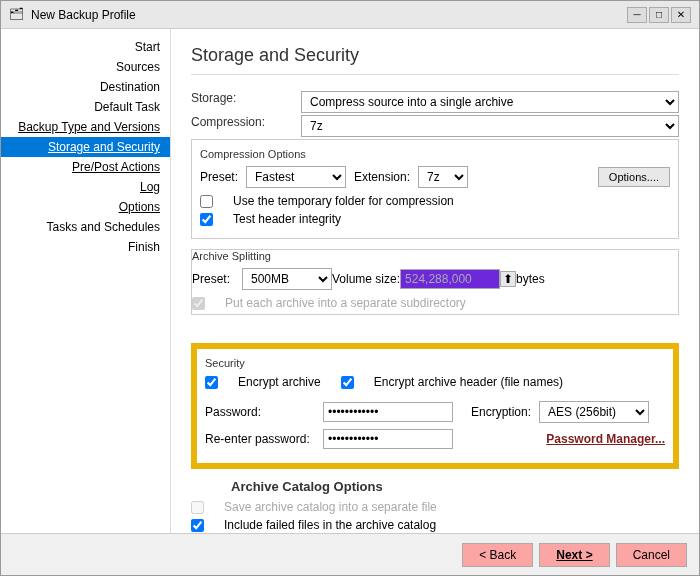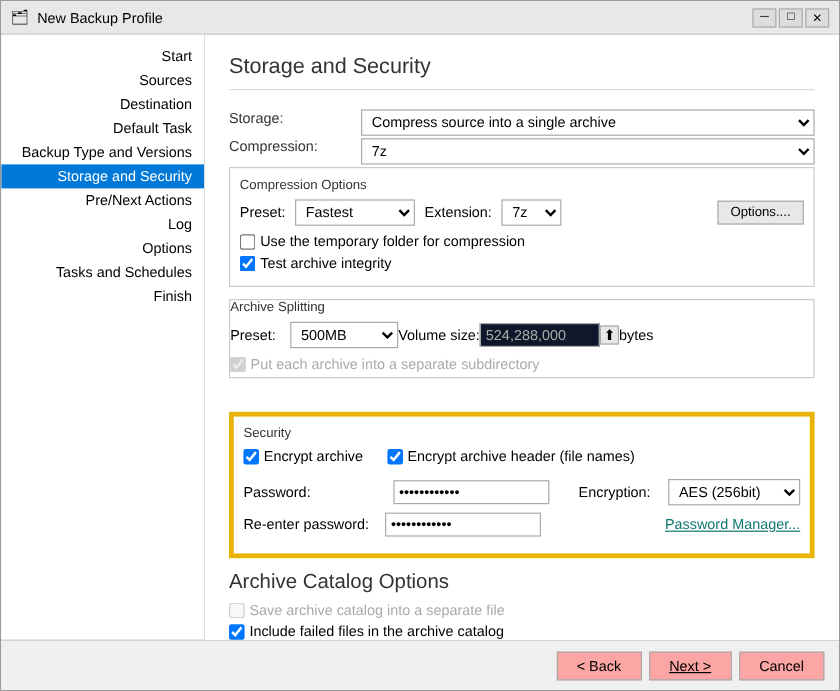--- a/index.html
+++ b/index.html
@@ -11,68 +11,68 @@
     .titlebar-title { font-size: 12px; flex: 1; }
     .titlebar-controls { display: flex; gap: 2px; }
     .titlebar-btn { width: 20px; height: 16px; background: #ddd; border: 1px solid #aaa; font-size: 10px; cursor: pointer; display: flex; align-items: center; justify-content: center; }
 
     .main { display: flex; flex: 1; overflow: hidden; }
 
     
     .sidebar { width: 170px; background: #fff; border-right: 1px solid #ddd; padding: 8px 0; flex-shrink: 0; font-size: 12px; }
     .sidebar-item { padding: 3px 10px; cursor: pointer; color: #000; text-align: right; }
     .sidebar-item.active { background: #0078d7; color: #fff; }
-    .sidebar-item.sub { padding-left: 6px; }
+    .sidebar-item.sub { padding-left: 6px; text-decoration: underline; }
 
     
     .content { flex: 1; padding: 16px 20px; overflow-y: auto; background: #fff; }
     .page-title { font-size: 18px; font-weight: 300; color: #333; margin-bottom: 16px; border-bottom: 1px solid #ddd; padding-bottom: 8px; }
 
     .form-row { display: flex; align-items: flex-start; margin-bottom: 2px; }
     .form-label { width: 110px; font-size: 12px; color: #333; flex-shrink: 0; }
     .form-control { flex: 1; }
 
     select { font-size: 12px; padding: 2px 4px; border: 1px solid #aaa; background: #fff; cursor: pointer; width: 100%; }
     input[type="text"], input[type="password"] { font-size: 12px; padding: 2px 4px; border: 1px solid #aaa; width: 100%; }
 
     .compression-options { border: 1px solid #ccc; padding: 8px; margin-bottom: 10px; }
     .compression-options-title { font-size: 11px; color: #333; margin-bottom: 6px; font-style: normal; }
 
     .comp-row { display: flex; align-items: center; gap: 8px; margin-bottom: 6px; }
     .comp-label { font-size: 12px; }
 
     .options-btn { padding: 3px 10px; font-size: 11px; border: 1px solid #aaa; background: #e8e8e8; cursor: pointer; }
 
-    .checkbox-row { display: flex; align-items: center; gap: 4px; margin-bottom: 4px; font-size: 12px; }
+    .checkbox-row { display: flex; align-items: center; gap: 20px; margin-bottom: 4px; font-size: 12px; }
     .checkbox-row input[type="checkbox"] { margin: 0; }
 
     .archive-splitting { border: 1px solid #ccc; padding: 0; margin-bottom: 10px; }
     .split-row { display: flex; align-items: center; gap: 0; margin-bottom: 6px; }
     .split-label { font-size: 12px; width: 50px; }
     .volume-label { font-size: 12px; }
     .volume-input { width: 100px; font-size: 12px; padding: 2px 4px; border: 1px solid #aaa; background: #f5f5f5; color: #999; }
 
-    .security-section { border: 4px solid #eab308; padding: 8px; margin-bottom: 10px; margin-top: 28px; }
+    .security-section { border: 6px solid #eab308; padding: 8px; margin-bottom: 10px; margin-top: 28px; }
     .security-title { font-size: 11px; color: #333; margin-bottom: 6px; }
     .security-checks { display: flex; gap: 20px; margin-bottom: 8px; }
 
-    .pwd-row { display: flex; align-items: center; gap: 8px; margin-bottom: 6px; font-size: 12px; justify-content: space-between; }
+    .pwd-row { display: flex; align-items: center; gap: 8px; margin-bottom: 6px; font-size: 12px; }
     .pwd-label { width: 110px; flex-shrink: 0; }
     .pwd-input { width: 130px; font-size: 12px; padding: 2px 4px; border: 1px solid #aaa; }
     .enc-label { font-size: 12px; margin-left: 10px; }
-    .pwd-manager-link { font-size: 12px; color: #0f766e; cursor: pointer; text-decoration: underline; margin-left: auto; }
+    .pwd-manager-link { font-size: 12px; color: #7f1d1d; cursor: pointer; text-decoration: underline; margin-left: auto; font-weight: bold; }
 
     .catalog-section { margin-bottom: 10px; }
-    .catalog-title { font-size: 17px; color: #333; margin-bottom: 6px; font-weight: 400; }
+    .catalog-title { font-size: 13px; color: #333; margin-bottom: 6px; font-weight: 700; margin-left: 40px; }
 
     
     .footer { height: 42px; background: #f0f0f0; border-top: 1px solid #ccc; display: flex; align-items: center; justify-content: flex-end; padding: 0 12px; gap: 6px; flex-shrink: 0; }
     .footer-btn { padding: 4px 16px; font-size: 12px; border: 1px solid #aaa; background: #fca5a5; cursor: pointer; min-width: 60px; }
 
-    .grayed { color: #aaa; background: #0f172a; }
+    .grayed { color: #aaa; background: #6d28d9; }
   </style>
 </head>
 <body>
 
 <div class="window">
 
   <div class="titlebar">
     <span class="titlebar-icon">🗂</span>
     <span class="titlebar-title">New Backup Profile</span>
     <div class="titlebar-controls">
@@ -84,21 +84,21 @@
 
   <div class="main">
 
     <div class="sidebar">
       <div class="sidebar-item"><span>Start</span></div>
       <div class="sidebar-item"><span>Sources</span></div>
       <div class="sidebar-item"><span>Destination</span></div>
       <div class="sidebar-item"><span>Default Task</span></div>
       <div class="sidebar-item sub"><span>Backup Type and Versions</span></div>
       <div class="sidebar-item sub active"><span>Storage and Security</span></div>
-      <div class="sidebar-item sub"><span>Pre/Next Actions</span></div>
+      <div class="sidebar-item sub"><span>Pre/Post Actions</span></div>
       <div class="sidebar-item sub"><span>Log</span></div>
       <div class="sidebar-item sub"><span>Options</span></div>
       <div class="sidebar-item"><span>Tasks and Schedules</span></div>
       <div class="sidebar-item"><span>Finish</span></div>
     </div>
 
     <div class="content">
       <div class="page-title">Storage and Security</div>
 
       <div class="form-row">
@@ -135,21 +135,21 @@
             <option>zip</option>
           </select>
           <button class="options-btn" style="margin-left:auto;">Options....</button>
         </div>
         <div class="checkbox-row">
           <input type="checkbox" style="">
           <span>Use the temporary folder for compression</span>
         </div>
         <div class="checkbox-row">
           <input type="checkbox" checked="" style="">
-          <span>Test archive integrity</span>
+          <span>Test header integrity</span>
         </div>
       </div>
 
       <div class="archive-splitting">
         <div class="compression-options-title">Archive Splitting</div>
         <div class="split-row">
           <span class="split-label">Preset:</span>
           <select style="width:90px;">
             <option>500MB</option>
             <option>1GB</option>
@@ -205,16 +205,16 @@
           <span>Include failed files in the archive catalog</span>
         </div>
 
       </div>
 
     </div>
   </div>
 
   <div class="footer">
     <button class="footer-btn">&lt; Back</button>
-    <button class="footer-btn" style="text-decoration:underline;">Next &gt;</button>
+    <button class="footer-btn" style="text-decoration:underline;font-weight:bold;">Next &gt;</button>
     <button class="footer-btn">Cancel</button>
   </div>
 </div>
 
 </body></html>

